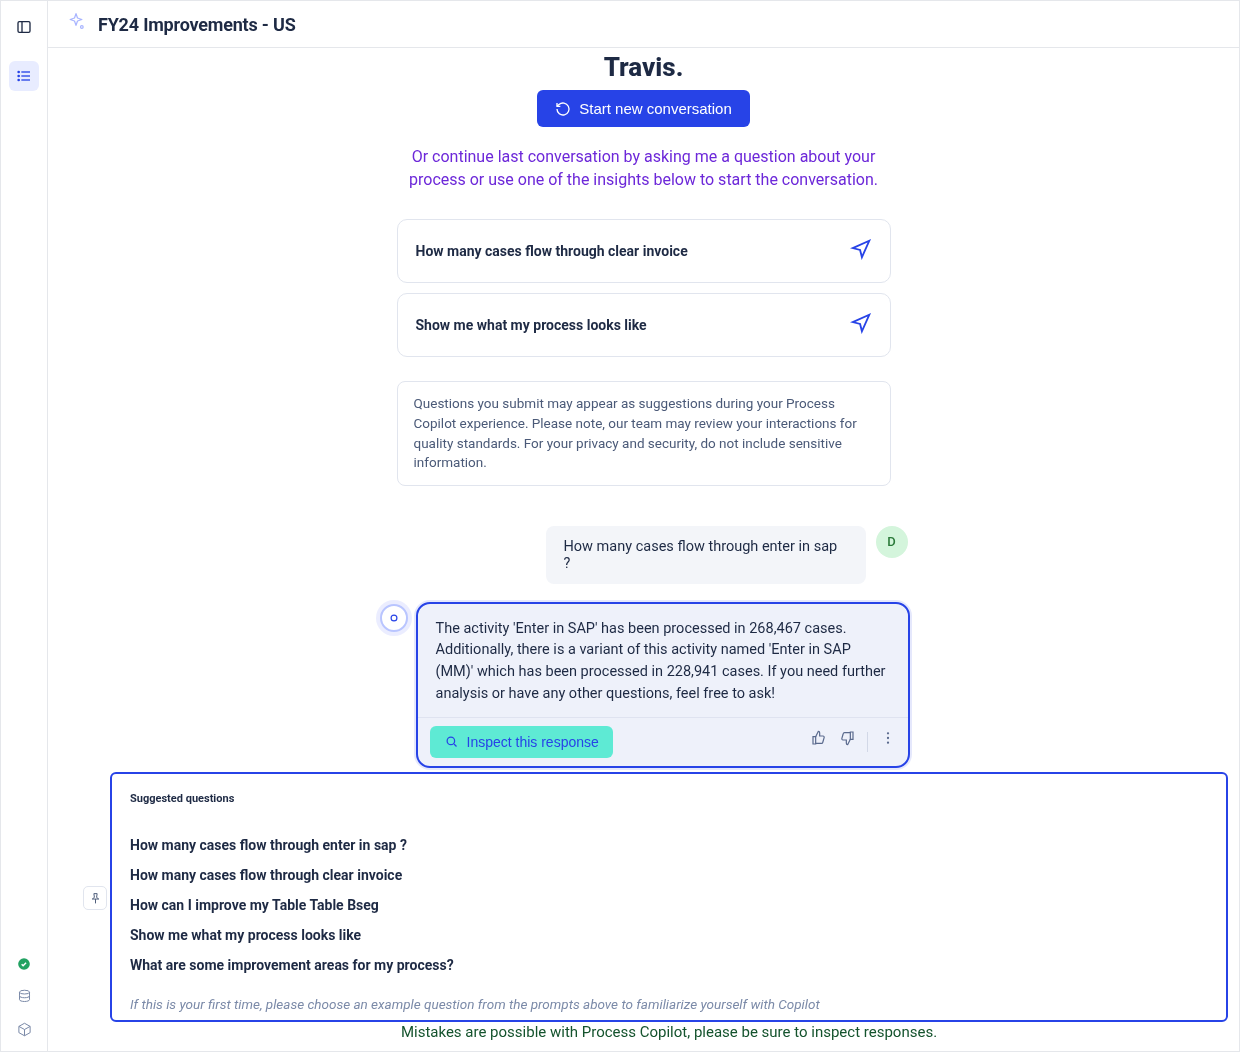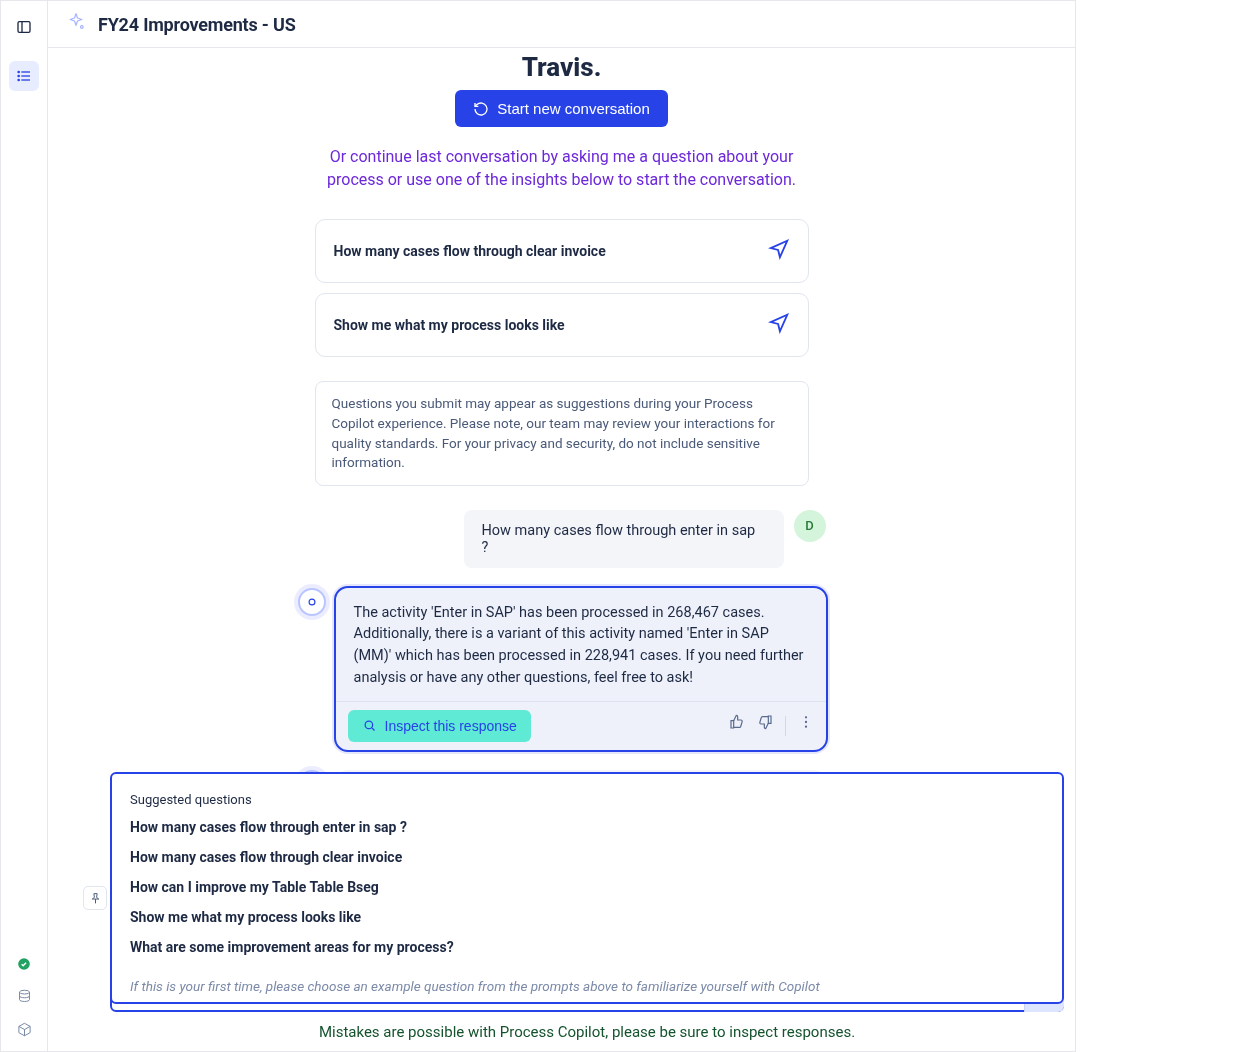--- a/index.html
+++ b/index.html
@@ -1,19 +1,19 @@
 <!DOCTYPE html>
 <html><head>
 <meta charset="utf-8">
 <style>
   * { box-sizing: border-box; margin: 0; padding: 0; }
   html, body { height: 100%; font-family: -apple-system, BlinkMacSystemFont, "Segoe UI", Roboto, Helvetica, Arial, sans-serif; color: #1e2a44; }
   .app {
     display: flex;
-    width: 1076px;
+    width: 1240px;
     height: 1052px;
     border: 1px solid #e5e7eb;
     background: #fff;
     position: relative;
     overflow: hidden;
   }
   .sidebar-left {
     width: 47px;
     border-right: 1px solid #e5e7eb;
     display: flex;
@@ -68,21 +68,21 @@
   .prompt-card {
     width: 494px; margin:0 auto 10px;
     border:1px solid #e1e5ee; border-radius:10px;
     padding:18px 18px;
     display:flex; align-items:center; justify-content:space-between;
     cursor:pointer;
   }
   .prompt-card span.label { font-weight:700; color:#1e2a44; font-size:14px; }
   .prompt-card .send-arrow { color:#2743e7; }
   .disclaimer {
-    width:494px; margin: 24px auto 24px;
+    width:494px; margin: 24px auto 40px;
     border:1px solid #e1e5ee; border-radius:8px;
     padding:12px 16px; font-size:13.5px; color:#4b5a78; line-height:1.45;
   }
   .messages { width:528px; margin:0 auto; }
   .msg-row { display:flex; gap:10px; margin-bottom:20px; }
   .msg-row.user { justify-content:flex-end; align-items:flex-start; margin-left:auto; width:528px; position:relative; }
   .user-bubble {
     background:#f3f5f9; border-radius:8px; padding:12px 18px;
     color:#1e2a44; font-size:14.5px;
     max-width: 320px;
@@ -132,21 +132,21 @@
     background:#fff; display:flex;align-items:center;justify-content:center;
     color:#4b5a78;
   }
   .suggest-panel {
     position:absolute; left:62px; right:11px; top:724px;
     border:2px solid #2743e7; border-radius:6px;
     background:#fff;
     padding: 18px 18px 8px;
     z-index:10;
   }
-  .suggest-panel h4 { font-size:13px; font-weight:400; color:#1e2a44; margin-bottom:12px; }
+  .suggest-panel h4 { font-size:11px; font-weight:700; color:#1e2a44; margin-bottom:32px; }
   .suggest-panel .sq { font-size:14px; font-weight:700; color:#1e2a44; margin-bottom:14px; cursor:pointer; }
   .suggest-panel .placeholder-row {
     font-size:13.5px; font-style:italic; color:#7b8aa8;
     border-top:1px solid transparent; padding-top:8px;
   }
   .input-bar {
     position:absolute; left:62px; right:11px; bottom:39px; height:48px;
     border:2px solid #2743e7; border-radius:6px;
     background:#fff; display:flex; align-items:center;
     padding:0 12px; z-index:5;

